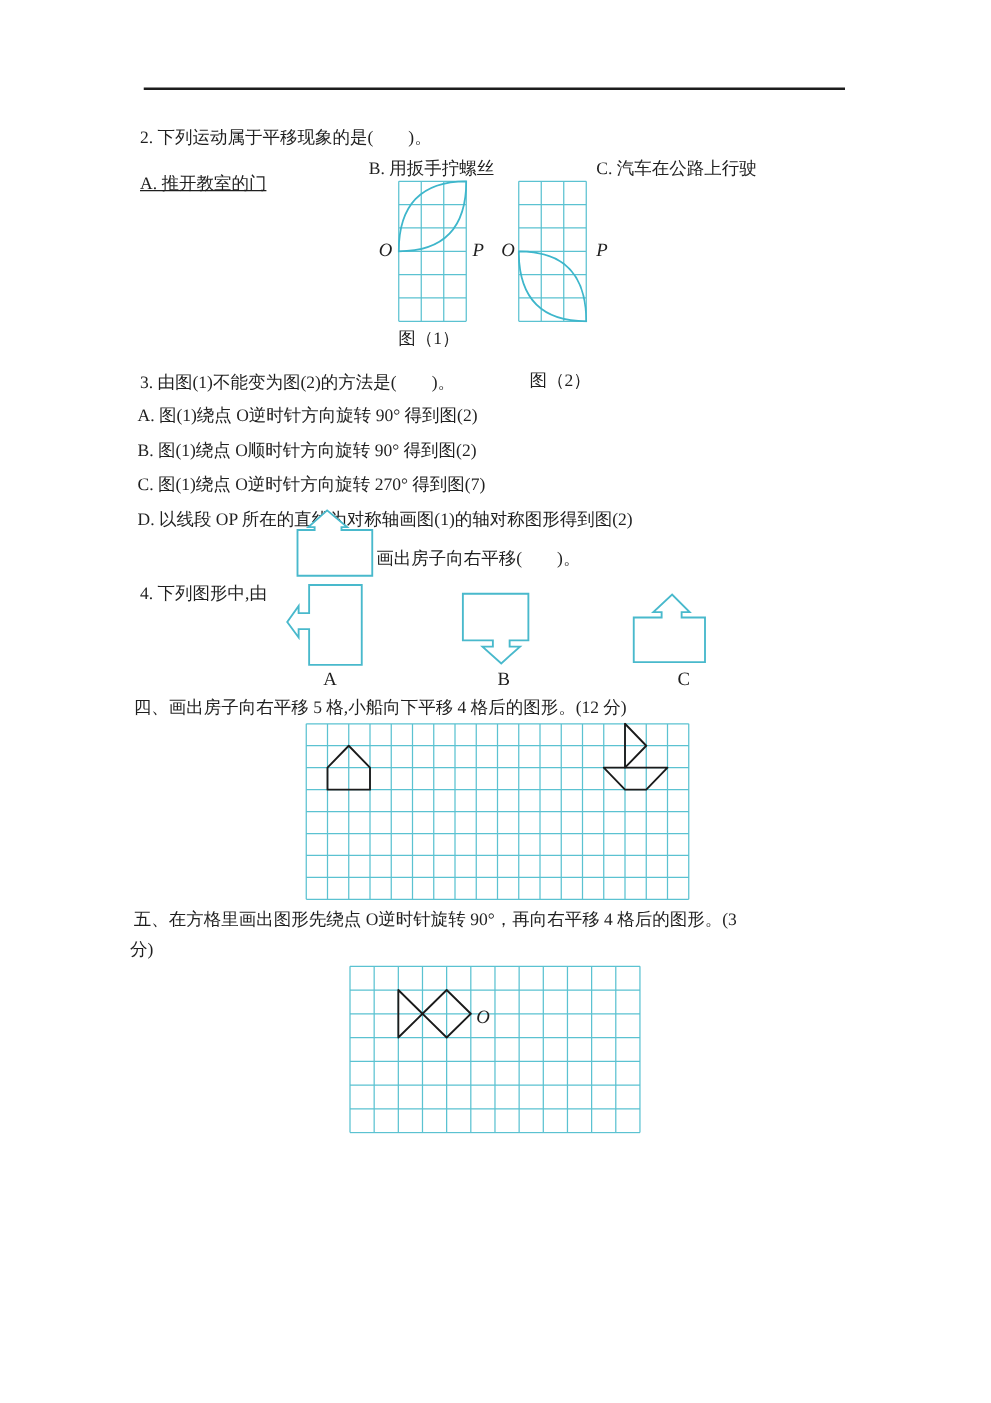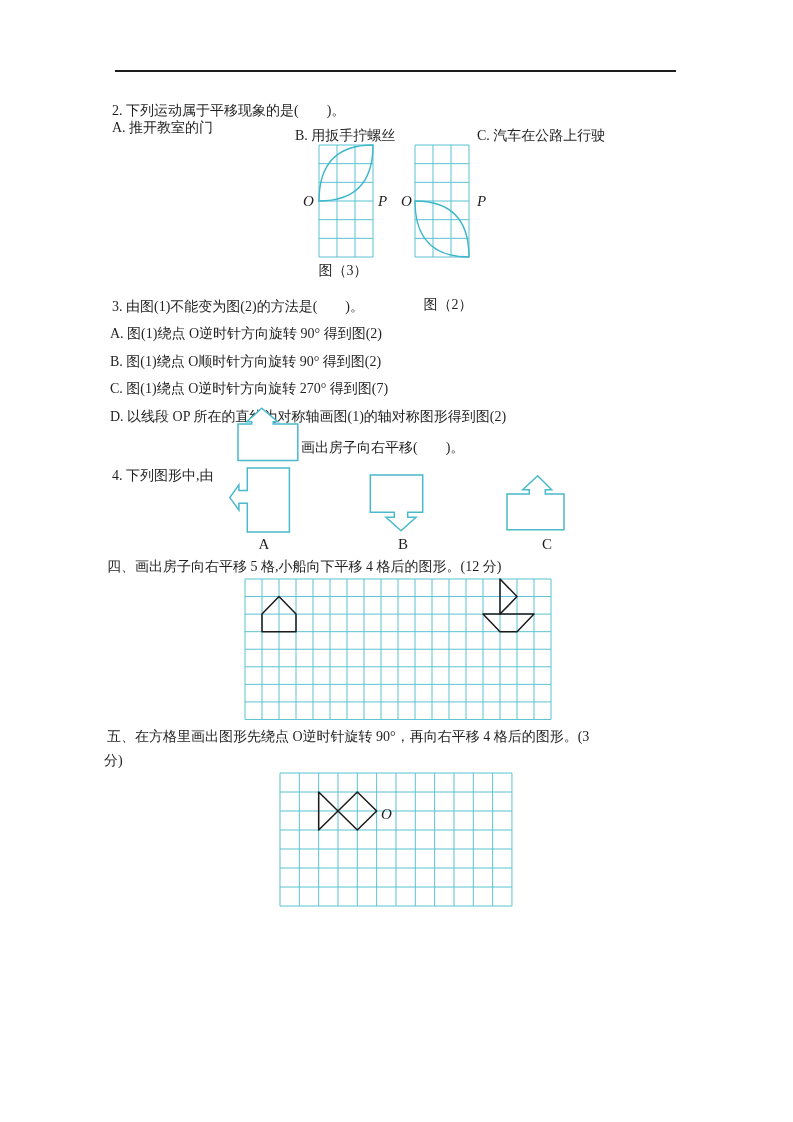--- a/index.html
+++ b/index.html
@@ -15,21 +15,21 @@
   .leaf{stroke:#3eb6cb;stroke-width:1.4;fill:none;}
   .cy{stroke:#49b9cc;stroke-width:1.5;fill:#fff;stroke-linejoin:miter;}
   .ink{stroke:#1b1b1b;stroke-width:1.5;fill:none;stroke-linejoin:round;}
 </style>
 </head>
 <body>
 
 <div class="rule" style="left:115px;top:70px;width:561px;height:2px;"></div>
 
 <div class="t" style="left:112px;top:101px;">2. 下列运动属于平移现象的是(　　)。</div>
-<div class="t" style="left:112px;top:118px;">A. 推开教室的门</div>
+<div class="t" style="left:112px;top:138px;text-decoration:underline;">A. 推开教室的门</div>
 <div class="t" style="left:295px;top:126px;">B. 用扳手拧螺丝</div>
 <div class="t" style="left:477px;top:126px;">C. 汽车在公路上行驶</div>
 
 <svg style="left:318px;top:144px;" width="56" height="114" viewBox="-1 -1 56 114">
   <g class="grid">
       <path d="M0.00 0V112.02M18.00 0V112.02M36.00 0V112.02M54.00 0V112.02M0 0.00H54.00M0 18.67H54.00M0 37.34H54.00M0 56.01H54.00M0 74.68H54.00M0 93.35H54.00M0 112.02H54.00"></path>
     </g>
   <path class="leaf" d="M0,56 Q0,0 54,0 Q54,56 0,56 Z"></path>
 </svg>
 
@@ -38,21 +38,21 @@
       <path d="M0.00 0V112.02M18.00 0V112.02M36.00 0V112.02M54.00 0V112.02M0 0.00H54.00M0 18.67H54.00M0 37.34H54.00M0 56.01H54.00M0 74.68H54.00M0 93.35H54.00M0 112.02H54.00"></path>
     </g>
   <path class="leaf" d="M0,56 Q0,112 54,112 Q54,56 0,56 Z"></path>
 </svg>
 
 <span class="pt" style="left:303px;top:193px;">O</span>
 <span class="pt" style="left:378px;top:193px;">P</span>
 <span class="pt" style="left:401px;top:193px;">O</span>
 <span class="pt" style="left:477px;top:193px;">P</span>
 
-<div class="cap" style="left:310px;top:262px;width:66px;">图（3）</div>
+<div class="cap" style="left:310px;top:262px;width:66px;">图（1）</div>
 <div class="cap" style="left:415px;top:262px;width:66px;margin-top:34px;">图（2）</div>
 
 <div class="t" style="left:112px;top:297px;">3. 由图(1)不能变为图(2)的方法是(　　)。</div>
 <div class="t" style="left:110px;top:324px;">A. 图(1)绕点 O逆时针方向旋转 90° 得到图(2)</div>
 <div class="t" style="left:110px;top:352px;">B. 图(1)绕点 O顺时针方向旋转 90° 得到图(2)</div>
 <div class="t" style="left:110px;top:379px;">C. 图(1)绕点 O逆时针方向旋转 270° 得到图(7)</div>
 <div class="t" style="left:110px;top:407px;">D. 以线段 OP 所在的直线为对称轴画图(1)的轴对称图形得到图(2)</div>
 
 <div class="t" style="left:112px;top:438px;margin-top:28px;">4. 下列图形中,由</div>
 <div class="t" style="left:301px;top:438px;">画出房子向右平移(　　)。</div>

